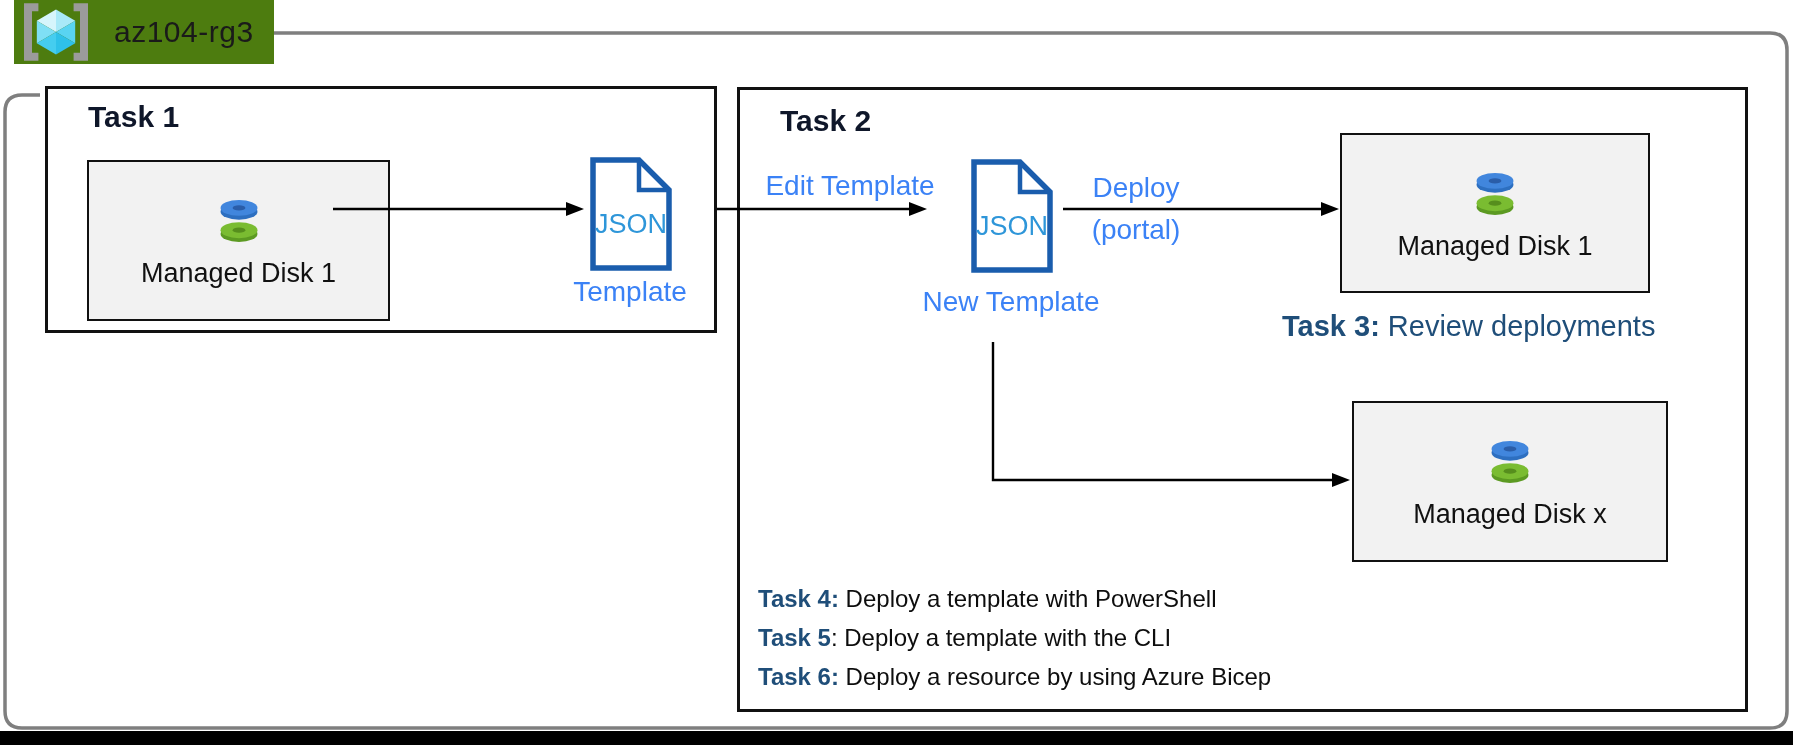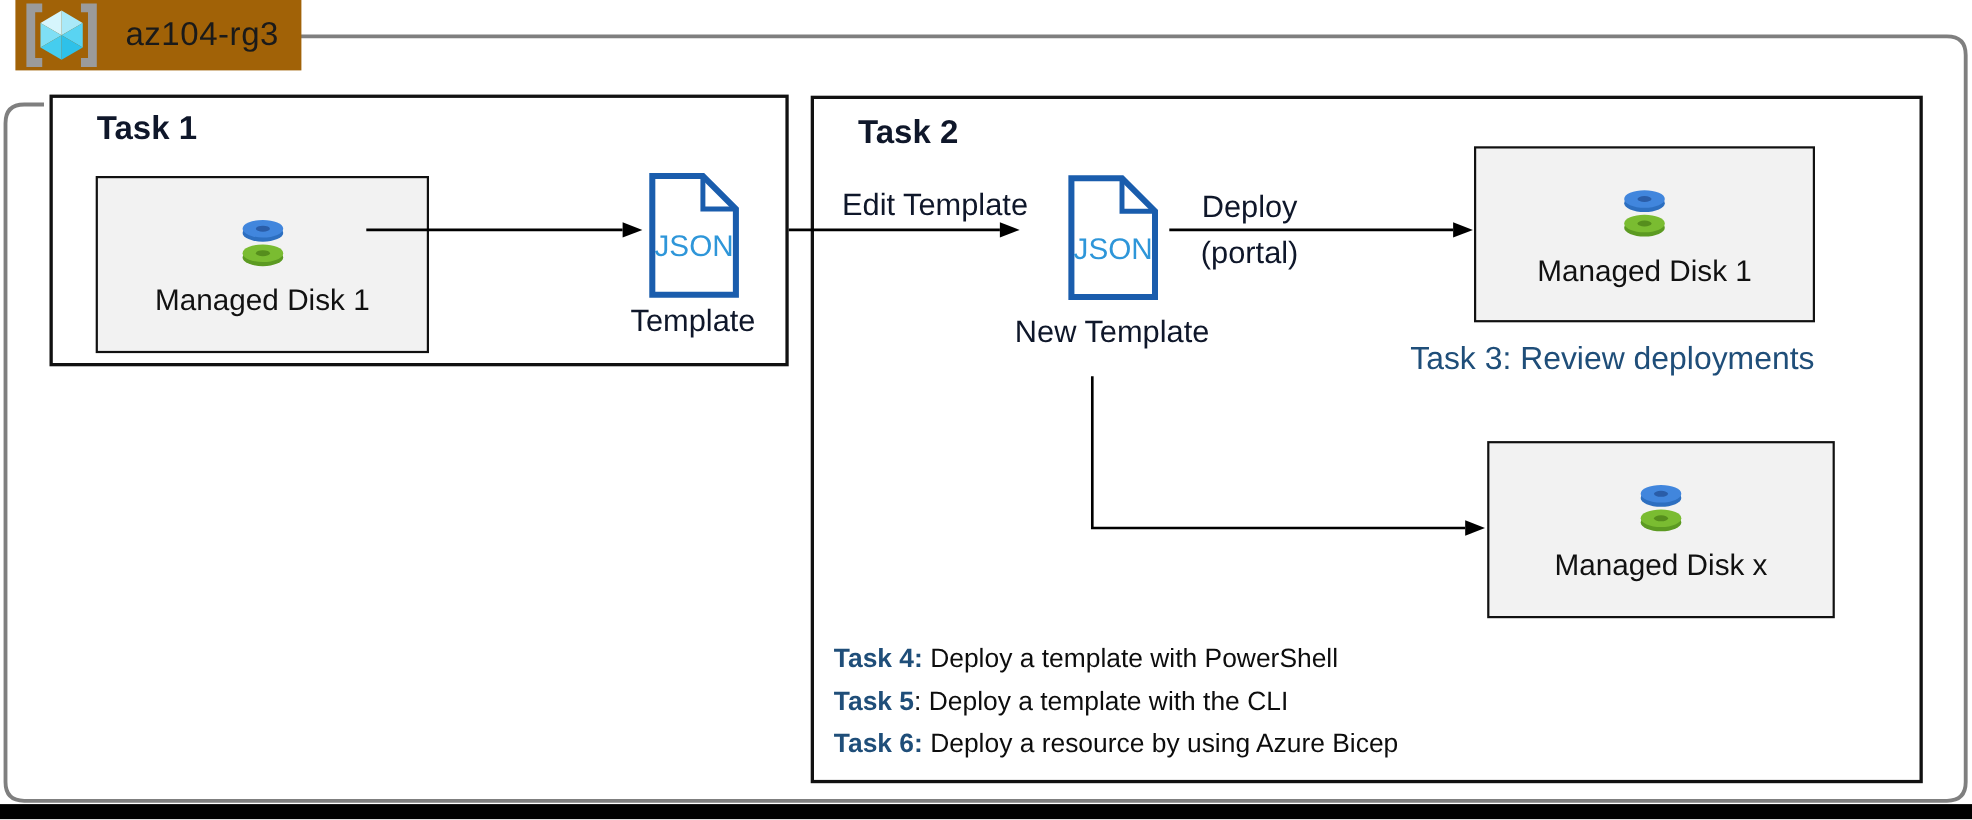--- a/index.html
+++ b/index.html
@@ -15,21 +15,21 @@
     position:absolute; left:0; top:0; width:1793px; height:745px;
     pointer-events:none;
   }
   #border-svg { z-index:1; }
   #connector-svg { z-index:6; }
 
   
   .rg-label {
     left:14px; top:0px; height:64px; z-index:5;
     display:flex; align-items:center; gap:16px;
-    background:#a16207; padding-right:20px;
+    background:#4d7c0f; padding-right:20px;
   }
   .rg-label .rg-text { font-size:30px; color:#1a1a1a; letter-spacing:0.5px; }
 
   
   .task-box { border:3px solid #111111; background:#ffffff; z-index:2; }
   #task1-box { left:45px; top:86px; width:672px; height:247px; }
   #task2-box { left:737px; top:87px; width:1011px; height:625px; }
 
   .task-title { font-size:30px; font-weight:bold; color:#0f172a; z-index:3; }
   #task1-title { left:88px; top:100px; }
@@ -44,31 +44,31 @@
   .disk-box .disk-label { font-size:27px; color:#111111; }
   #disk-box-1 { left:87px;   top:160px; width:303px; height:161px; }
   #disk-box-2 { left:1340px; top:133px; width:310px; height:160px; }
   #disk-box-3 { left:1352px; top:401px; width:316px; height:161px; }
 
   
   .json-icon { z-index:3; }
   #json-icon-1 { left:585px; top:153px; }
   #json-icon-2 { left:966px; top:155px; }
 
-  .caption { font-size:28px; color:#0f172a; text-align:center; z-index:3; }
+  .caption { font-size:28px; color:#3b82f6; text-align:center; z-index:3; }
   #template-caption     { left:555px; top:276px; width:150px; }
   #new-template-caption { left:906px; top:286px; width:210px; }
 
   #edit-template-label { left:745px; top:170px; width:210px; }
   #deploy-label  { left:1071px; top:172px; width:130px; }
   #portal-label  { left:1071px; top:214px; width:130px; }
 
   
   #task3-line { left:1282px; top:310px; font-size:29px; color:#1f4e79; z-index:3; white-space:nowrap; }
-  #task3-line .bold { font-weight:normal; }
+  #task3-line .bold { font-weight:bold; }
 
   
   #task-list { left:758px; top:579px; z-index:3; }
   #task-list .task-line { font-size:24px; color:#0d0d0d; line-height:39px; white-space:nowrap; }
   #task-list .prefix { font-weight:bold; color:#1f4e79; }
 
   
   #bottom-bar { left:0; top:731px; width:1793px; height:14px; background:#000000; z-index:7; }
 </style>
 </head>

